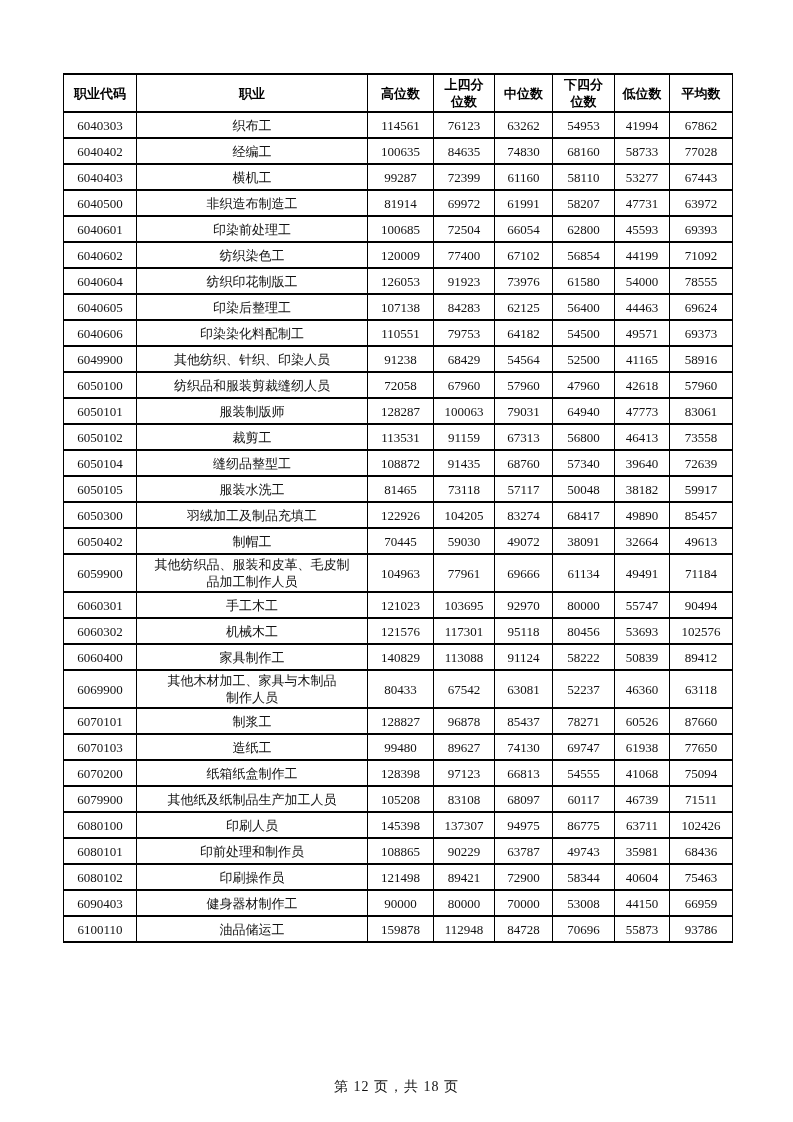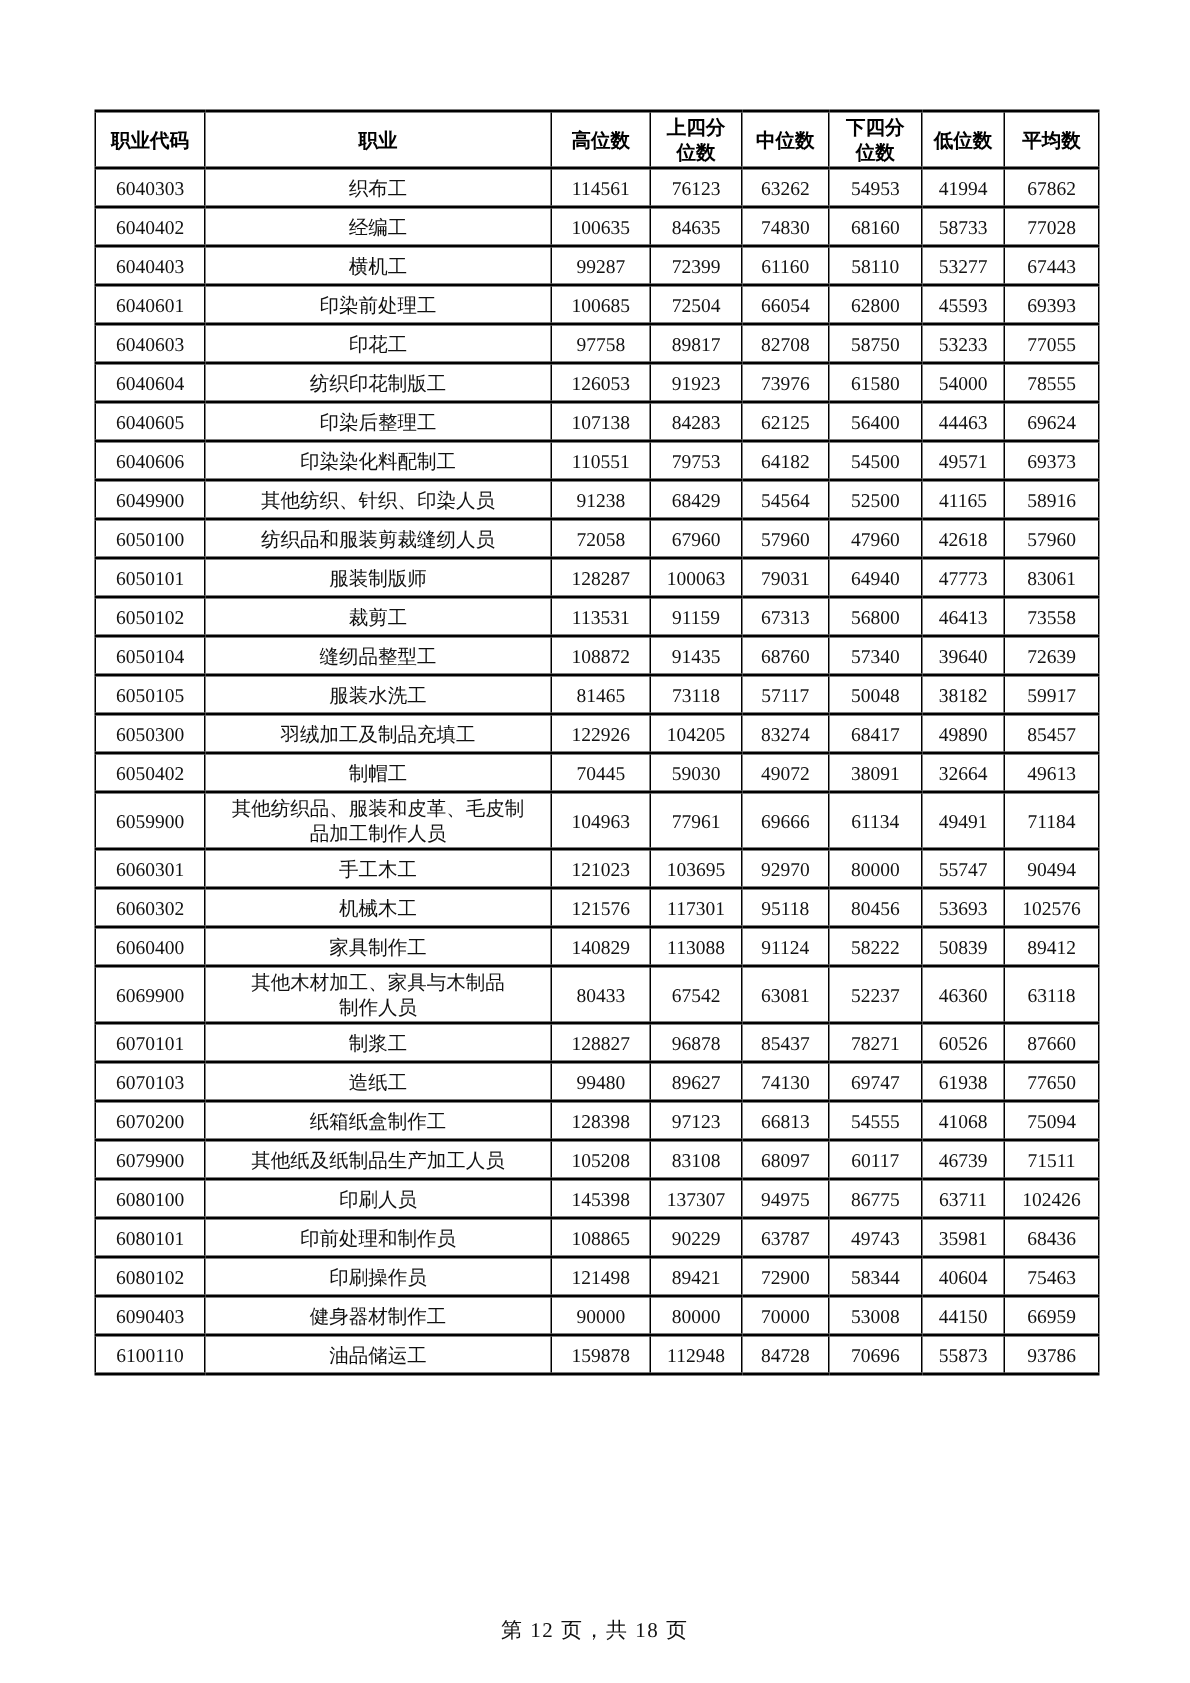--- a/index.html
+++ b/index.html
@@ -116,38 +116,48 @@
           <td>6040403</td>
           <td>横机工</td>
           <td>99287</td>
           <td>72399</td>
           <td>61160</td>
           <td>58110</td>
           <td>53277</td>
           <td>67443</td>
         </tr>
         <tr>
+          <td>6040500</td>
+          <td>非织造布制造工</td>
+          <td>81914</td>
+          <td>69972</td>
+          <td>61991</td>
+          <td>58207</td>
+          <td>47731</td>
+          <td>63972</td>
+        </tr>
+        <tr>
           <td>6040601</td>
           <td>印染前处理工</td>
           <td>100685</td>
           <td>72504</td>
           <td>66054</td>
           <td>62800</td>
           <td>45593</td>
           <td>69393</td>
         </tr>
         <tr>
-          <td>6040603</td>
-          <td>印花工</td>
-          <td>97758</td>
-          <td>89817</td>
-          <td>82708</td>
-          <td>58750</td>
-          <td>53233</td>
-          <td>77055</td>
+          <td>6040602</td>
+          <td>纺织染色工</td>
+          <td>120009</td>
+          <td>77400</td>
+          <td>67102</td>
+          <td>56854</td>
+          <td>44199</td>
+          <td>71092</td>
         </tr>
         <tr>
           <td>6040604</td>
           <td>纺织印花制版工</td>
           <td>126053</td>
           <td>91923</td>
           <td>73976</td>
           <td>61580</td>
           <td>54000</td>
           <td>78555</td>

